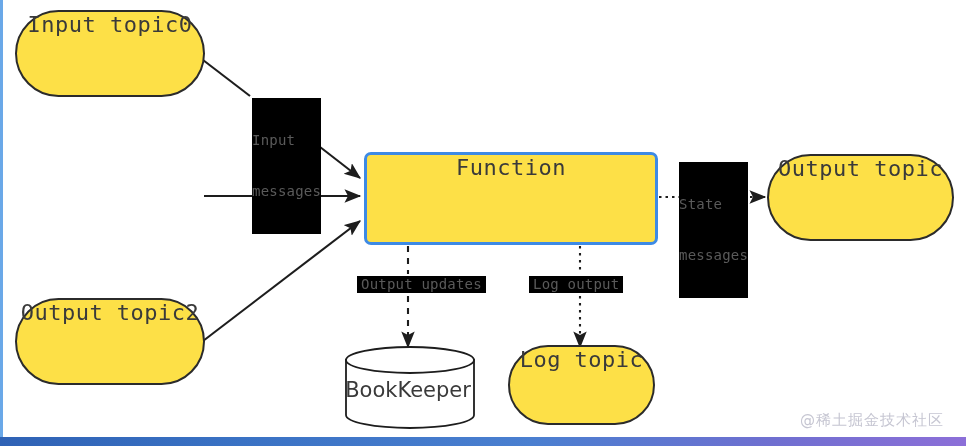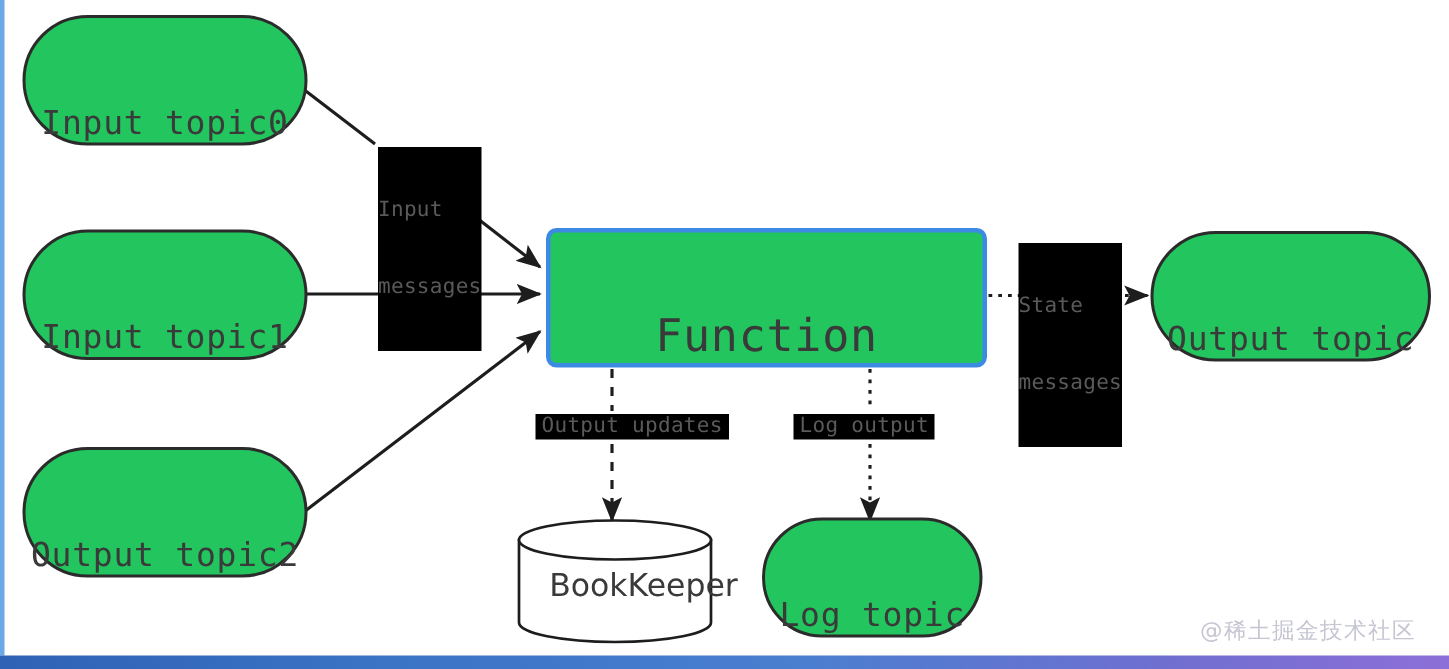--- a/index.html
+++ b/index.html
@@ -31,36 +31,36 @@
     bottom: 0;
     width: 966px;
     height: 9px;
     background: linear-gradient(90deg, #2f62b5 0%, #3a72c4 25%, #4a7fd0 55%, #6f6fd0 80%, #8c6fd8 100%);
   }
   
   .node {
     position: absolute;
     box-sizing: border-box;
     display: flex;
-    align-items: flex-end;
+    align-items: flex-start;
     justify-content: center;
     color: #3a3a3a;
-    background: #22c55e;
+    background: #fde047;
     white-space: nowrap;
   }
   .pill {
     border: 2.2px solid #2b2b2b;
     border-radius: 999px;
     font-size: 22px;
     letter-spacing: 0.5px;
   }
   .fn-box {
     border: 3.5px solid #3d8ae5;
     border-radius: 7px;
-    font-size: 30px;
+    font-size: 22px;
     letter-spacing: 0.5px;
   }
   
   .cylinder {
     position: absolute;
     width: 130px;
     height: 82px;
   }
   .cyl-label {
     position: absolute;
@@ -156,37 +156,34 @@
     <g>
       <path d="M346,360 L346,415 A64,13 0 0 0 474,415 L474,360 Z" fill="#ffffff" stroke="#1d1d1d" stroke-width="1.8"></path>
       <ellipse cx="410" cy="360" rx="64" ry="13" fill="#ffffff" stroke="#1d1d1d" stroke-width="1.8"></ellipse>
     </g>
   </svg>
 
   <div class="node pill" style="left:15px; top:10px; width:190px; height:87px;">
     <span>Input topic0</span>
   </div>
 
-  <div class="node pill" style="left:15px; top:153px; width:190px; height:87px;">
-    <span>Input topic1</span>
-  </div>
 
   <div class="node pill" style="left:15px; top:298px; width:190px; height:87px;">
     <span>Output topic2</span>
   </div>
 
   <div class="node fn-box" style="left:364px; top:152px; width:294px; height:93px;">
     <span>Function</span>
   </div>
 
   <div class="node pill" style="left:767px; top:154px; width:187px; height:87px;">
     <span>Output topic</span>
   </div>
 
-  <div class="cylinder" style="left:364px; top:345px;">
+  <div class="cylinder" style="left:343px; top:345px;">
     <div class="cyl-label">BookKeeper</div>
   </div>
 
   <div class="node pill" style="left:508px; top:345px; width:147px; height:80px;">
     <span>Log topic</span>
   </div>
 
   <div class="edge-label" style="left:252px; top:98px;">
     <div>Input</div>
     <div>messages</div>

